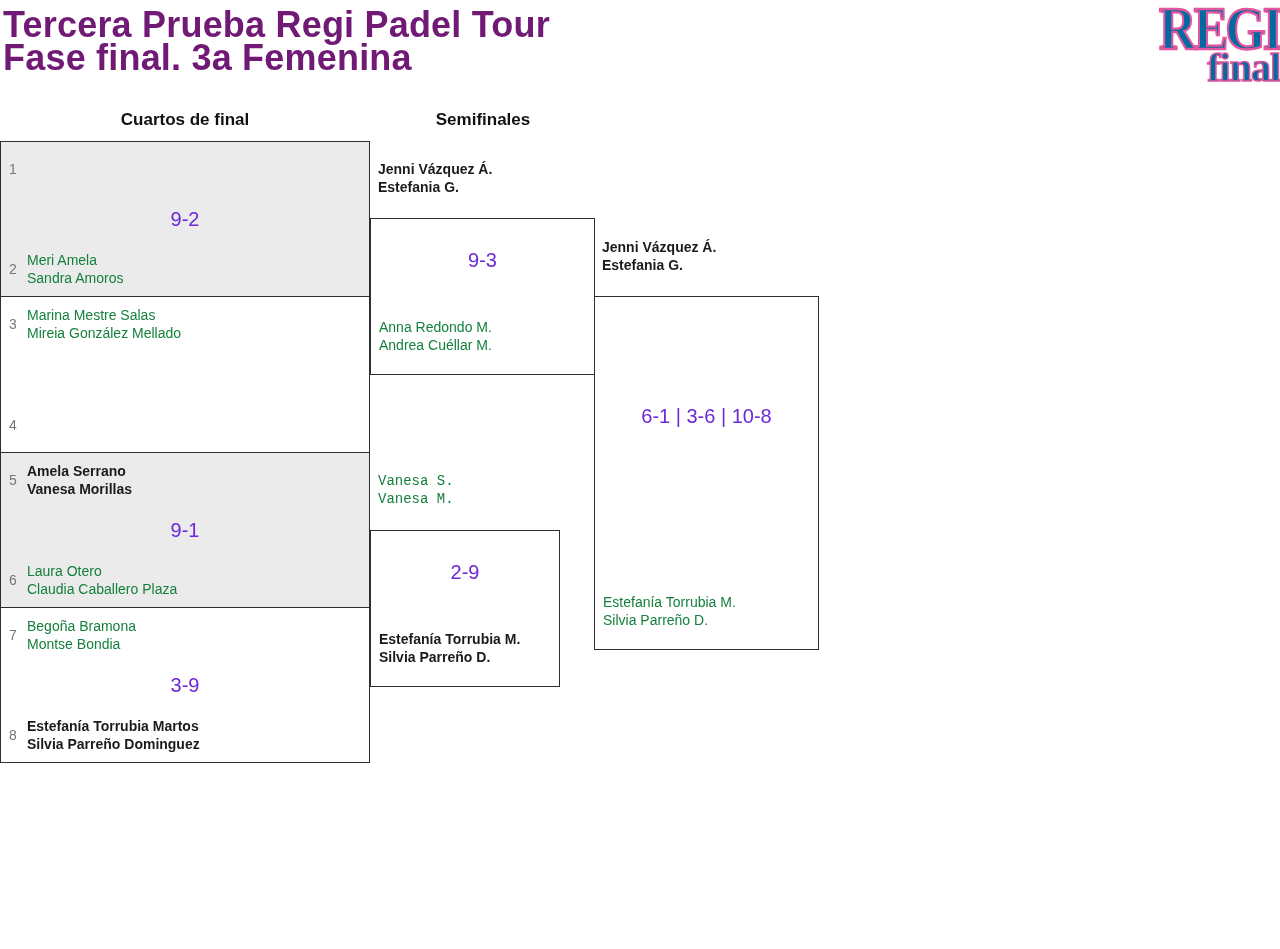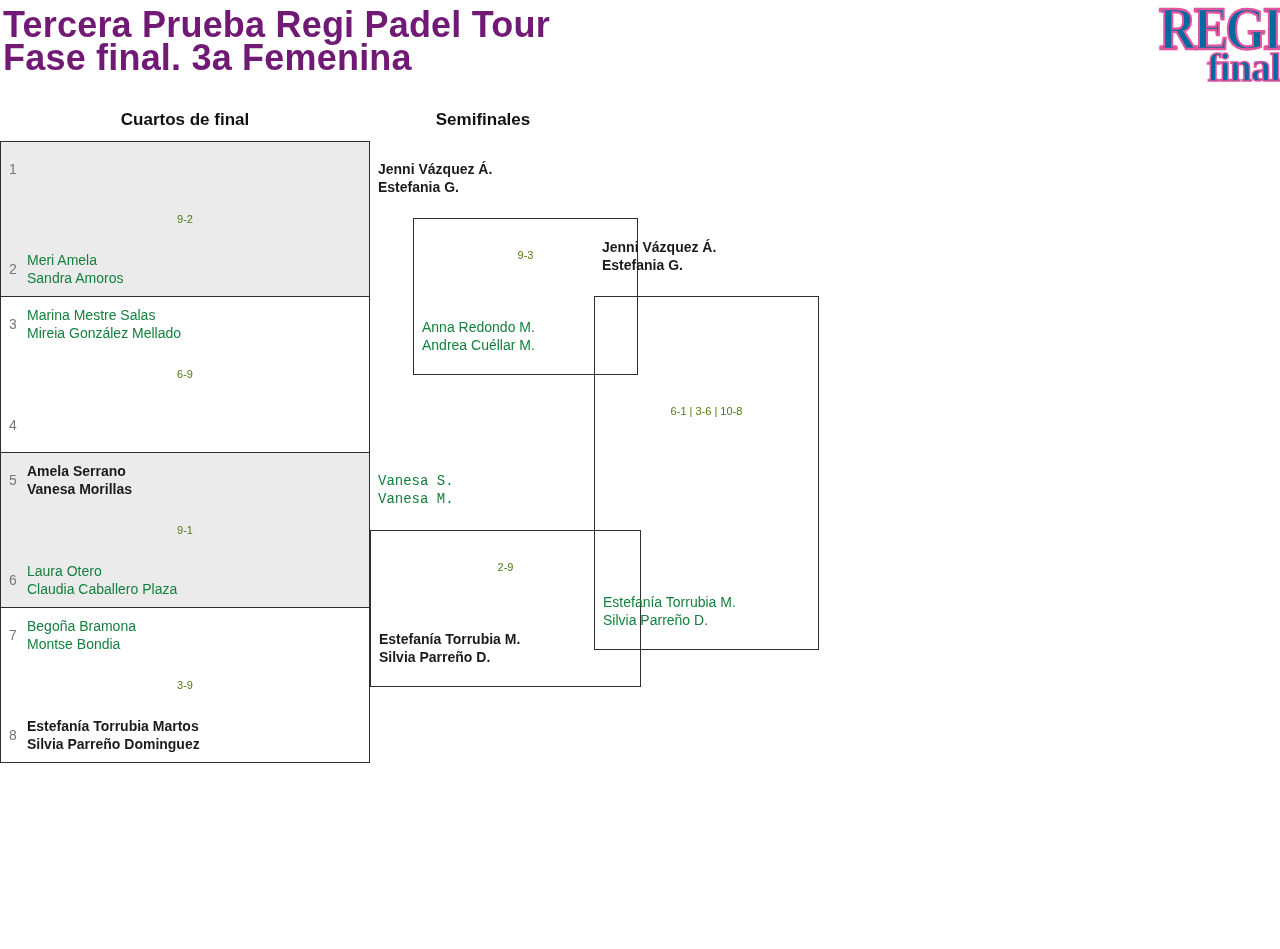--- a/index.html
+++ b/index.html
@@ -41,27 +41,27 @@
   .team { font-size:14px; line-height:18px; }
   .team.winner { font-weight:700; color:#1b1b1b; }
   .team.loser  { font-weight:400; color:#15803d; }
 
   .qf-match .team.top    { position:absolute; left:26px; top:9px; }
   .qf-match .team.bottom { position:absolute; left:26px; bottom:9px; }
   .seed { position:absolute; left:8px; width:16px; height:36px;
           display:flex; align-items:center; font-size:14px; color:#777777; }
   .seed.top { top:9px; } .seed.bottom { bottom:9px; }
 
-  .score { font-size:11px; color:#4d7c0f; text-align:center; }
+  .score { font-size:20px; color:#6d28d9; text-align:center; }
   .qf-match .score { position:absolute; left:0; right:0; top:50%; transform:translateY(-50%); }
 
   
   .rbox { position:absolute; border:1.5px solid #2e2e2e; background:transparent; }
-  .sf1-box { left:370px; top:218px; width:225px; height:157px;margin-left:43px; }
-  .sf2-box { left:370px; top:530px; width:271px; height:157px; }
+  .sf1-box { left:370px; top:218px; width:225px; height:157px; }
+  .sf2-box { left:370px; top:530px; width:190px; height:157px; }
   .f-box   { left:594px; top:296px; width:225px; height:354px; }
 
   .rbox .score { position:absolute; left:0; right:0; }
   .sf1-box .score, .sf2-box .score { top:30px; }
   .f-box .score { top:108px; }
   .rbox .team.bottom { position:absolute; left:8px; bottom:20px; }
 
   
   .adv { position:absolute; }
   .adv.sf1 { left:378px; top:160px; }
@@ -97,21 +97,20 @@
       </div>
       <div class="seed bottom">2</div>
     </div>
 
     <div class="qf-match">
       <div class="seed top">3</div>
       <div class="team top loser">
         <div>Marina Mestre Salas</div>
         <div>Mireia González Mellado</div>
       </div>
-      <div class="score">6-9</div>
       <div class="seed bottom">4</div>
     </div>
 
     <div class="qf-match shaded">
       <div class="seed top">5</div>
       <div class="team top winner">
         <div>Amela Serrano</div>
         <div>Vanesa Morillas</div>
       </div>
       <div class="score">9-1</div>

